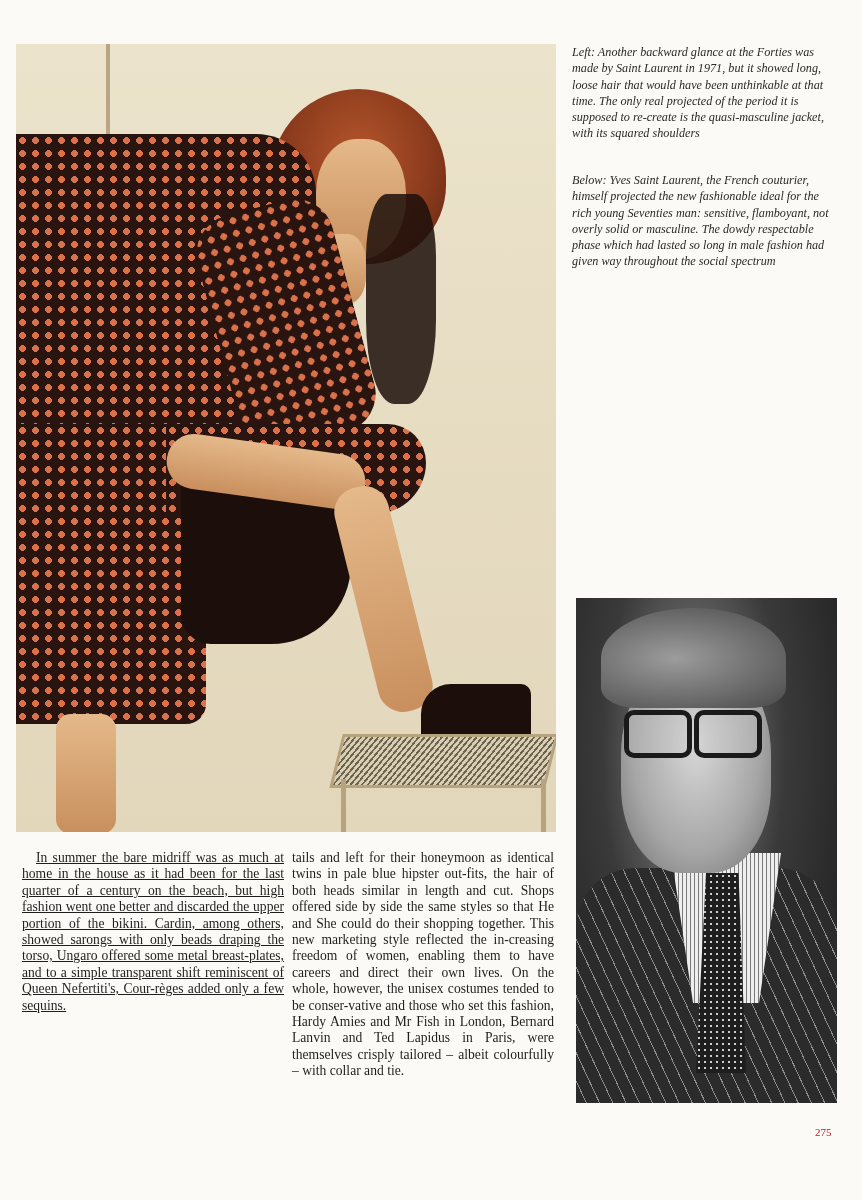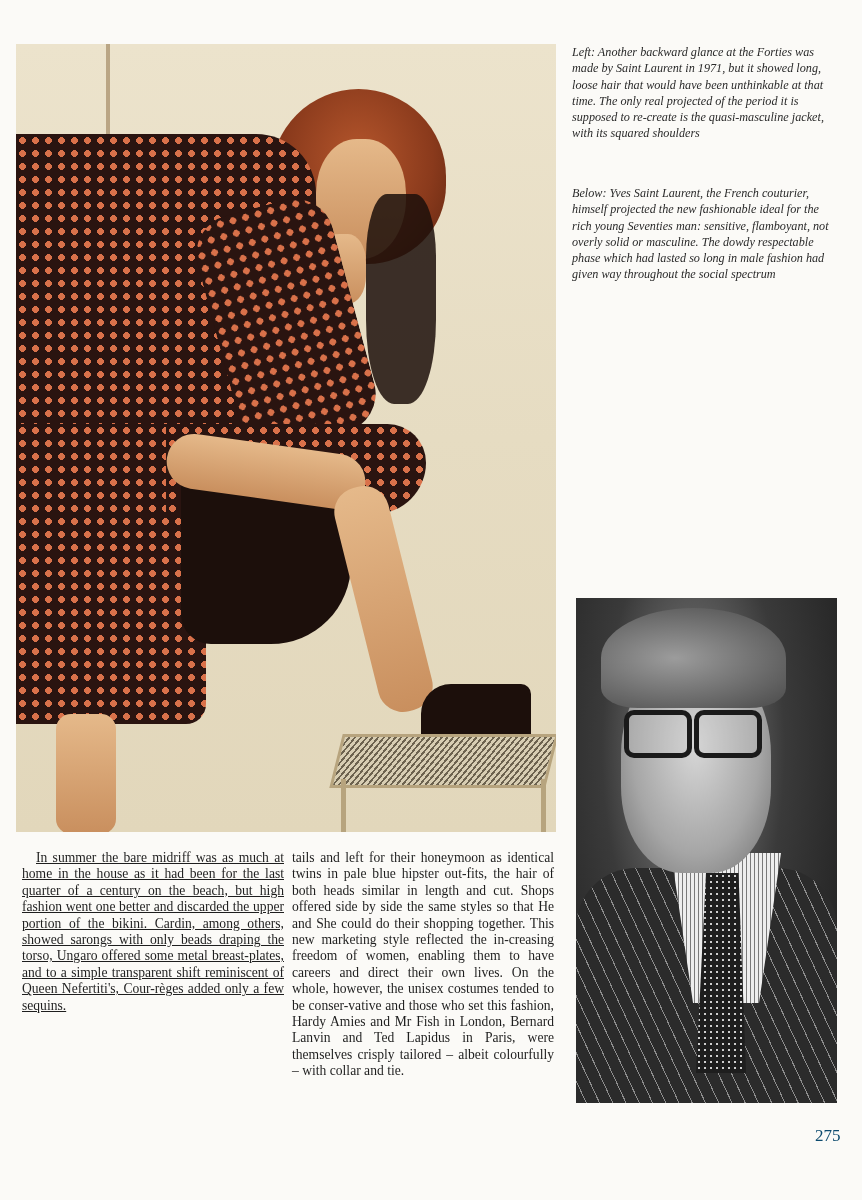--- a/index.html
+++ b/index.html
@@ -21,34 +21,34 @@
     background: radial-gradient(ellipse at 45% 30%, #8a8a8a 0%, #3a3a3a 45%, #1a1a1a 100%);
     filter: grayscale(1);
   }
   .caption {
     position: absolute; left: 572px; width: 268px;
     font-style: italic; font-size: 12.2px; line-height: 16.3px;
     color: #2a2a2a;
   }
   .caption p { margin: 0; }
   #caption-left { top: 44px; }
-  #caption-below { top: 172px; margin-top: 13px; }
+  #caption-below { top: 172px; }
   .col {
     position: absolute; top: 850px; width: 262px;
     font-size: 13.6px; line-height: 16.4px;
     text-align: justify; color: #1e1e1e;
     hyphens: manual;
   }
   .col p { margin: 0; text-indent: 0; }
   .col p.indent { text-indent: 14px; }
   #col-1 { left: 22px; text-decoration: underline; }
   #col-2 { left: 292px; }
   #page-number {
     position: absolute; left: 815px; top: 1126px;
-    font-size: 17px; color: #0c4a6e;
+    font-size: 11px; color: #b91c1c;
   }
   
   .wall-line { position: absolute; left: 90px; top: 0; width: 4px; height: 120px; background: #9a7d55; opacity: .6; }
   .dress {
     position: absolute;
     background-color: #2a1410;
     background-image: radial-gradient(circle, #d9714a 0 3.2px, transparent 3.6px);
     background-size: 13px 13px;
   }
   .hair { position:absolute; background: radial-gradient(ellipse at 50% 40%, #b5562c 0%, #8a3a1c 60%, #5c2410 100%); border-radius: 50% 50% 45% 45%; }

